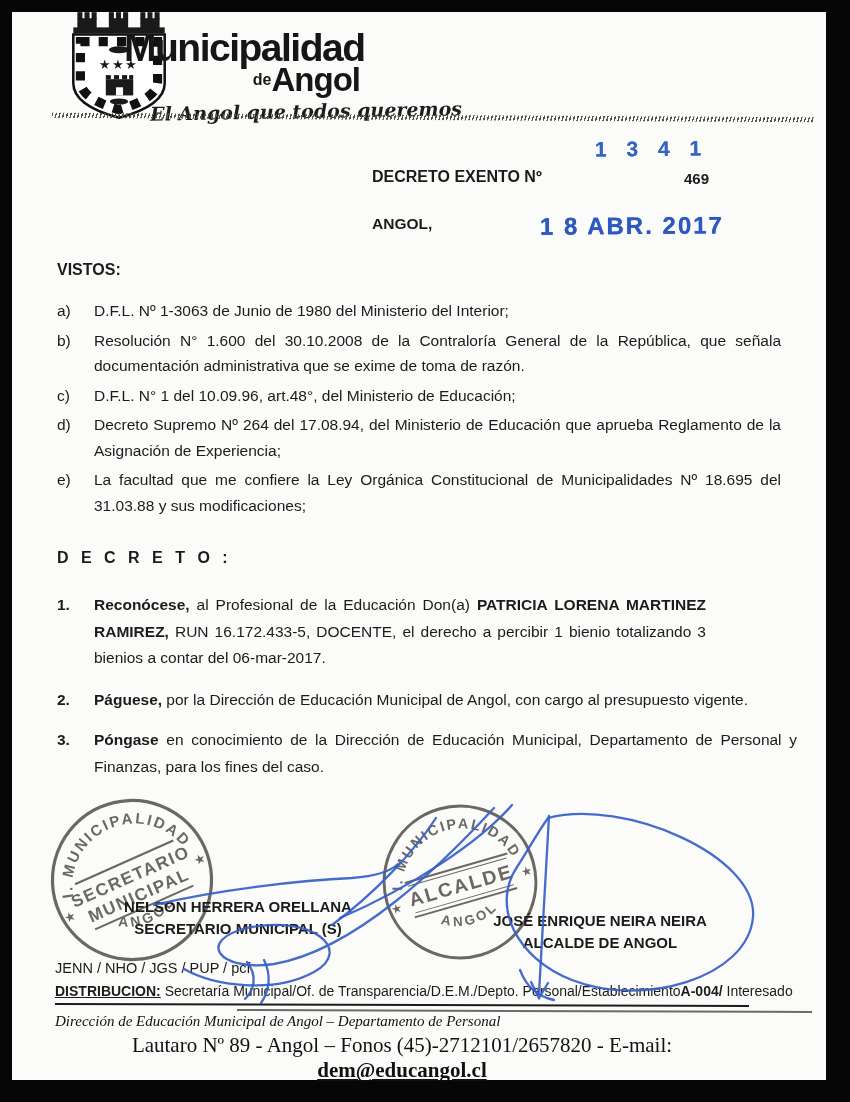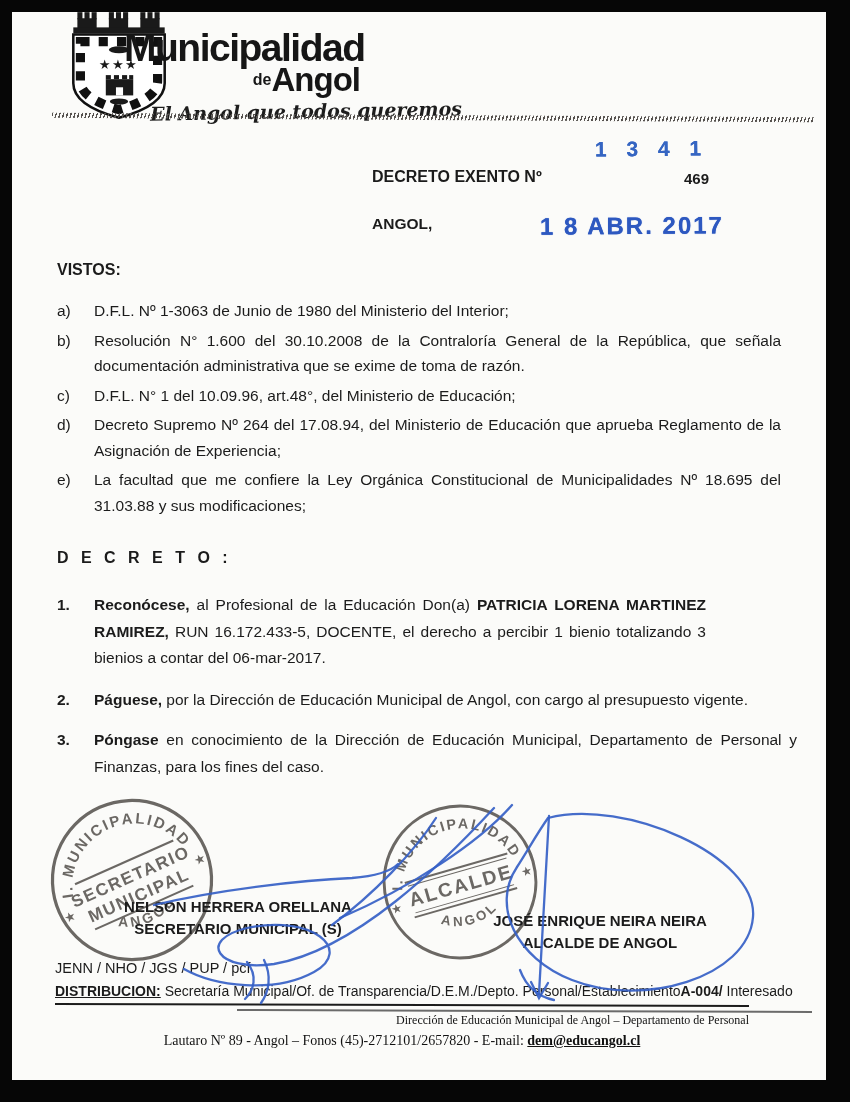--- a/index.html
+++ b/index.html
@@ -60,24 +60,24 @@
   .nameL{left:100px;top:884px;width:252px;}
   .nameR{left:462px;top:898px;width:252px;}
 
   
   .initials{position:absolute;left:43px;top:948px;font-size:14.5px;}
   .distribution{position:absolute;left:43px;top:971px;width:720px;font-size:14px;white-space:nowrap;}
   .distribution .dlabel{font-weight:bold;text-decoration:underline;}
   .dist-bold{font-weight:bold;}
   .rule1{position:absolute;left:43px;top:992px;width:694px;height:2px;background:#1c1c1c;transform:rotate(.15deg);}
   .rule2{position:absolute;left:225px;top:998px;width:575px;height:1.5px;background:#6b6b6b;transform:rotate(.2deg);}
-  .footer-org{position:absolute;left:43px;top:1001px;width:694px;text-align:right;
-              font-family:"Liberation Serif",serif;font-size:12px;color:#111;}
+  .footer-org{position:absolute;left:43px;top:1001px;width:694px;text-align:left;
+              font-family:"Liberation Serif",serif;font-size:15px;color:#111;font-style:italic;}
   .footer-addr{position:absolute;left:43px;top:1021px;width:694px;text-align:center;
-               font-family:"Liberation Serif",serif;font-size:14px;color:#111;}
+               font-family:"Liberation Serif",serif;font-size:21px;color:#111;}
   .email{font-weight:bold;text-decoration:underline;}
 </style>
 </head>
 <body>
 
 <div class="page">
 
   <svg class="abs" style="left:41px;top:0px" width="132" height="112" viewBox="0 0 130 110">
     <g fill="#1a1a1a">
       <rect x="24" y="0" width="5" height="7"></rect>

